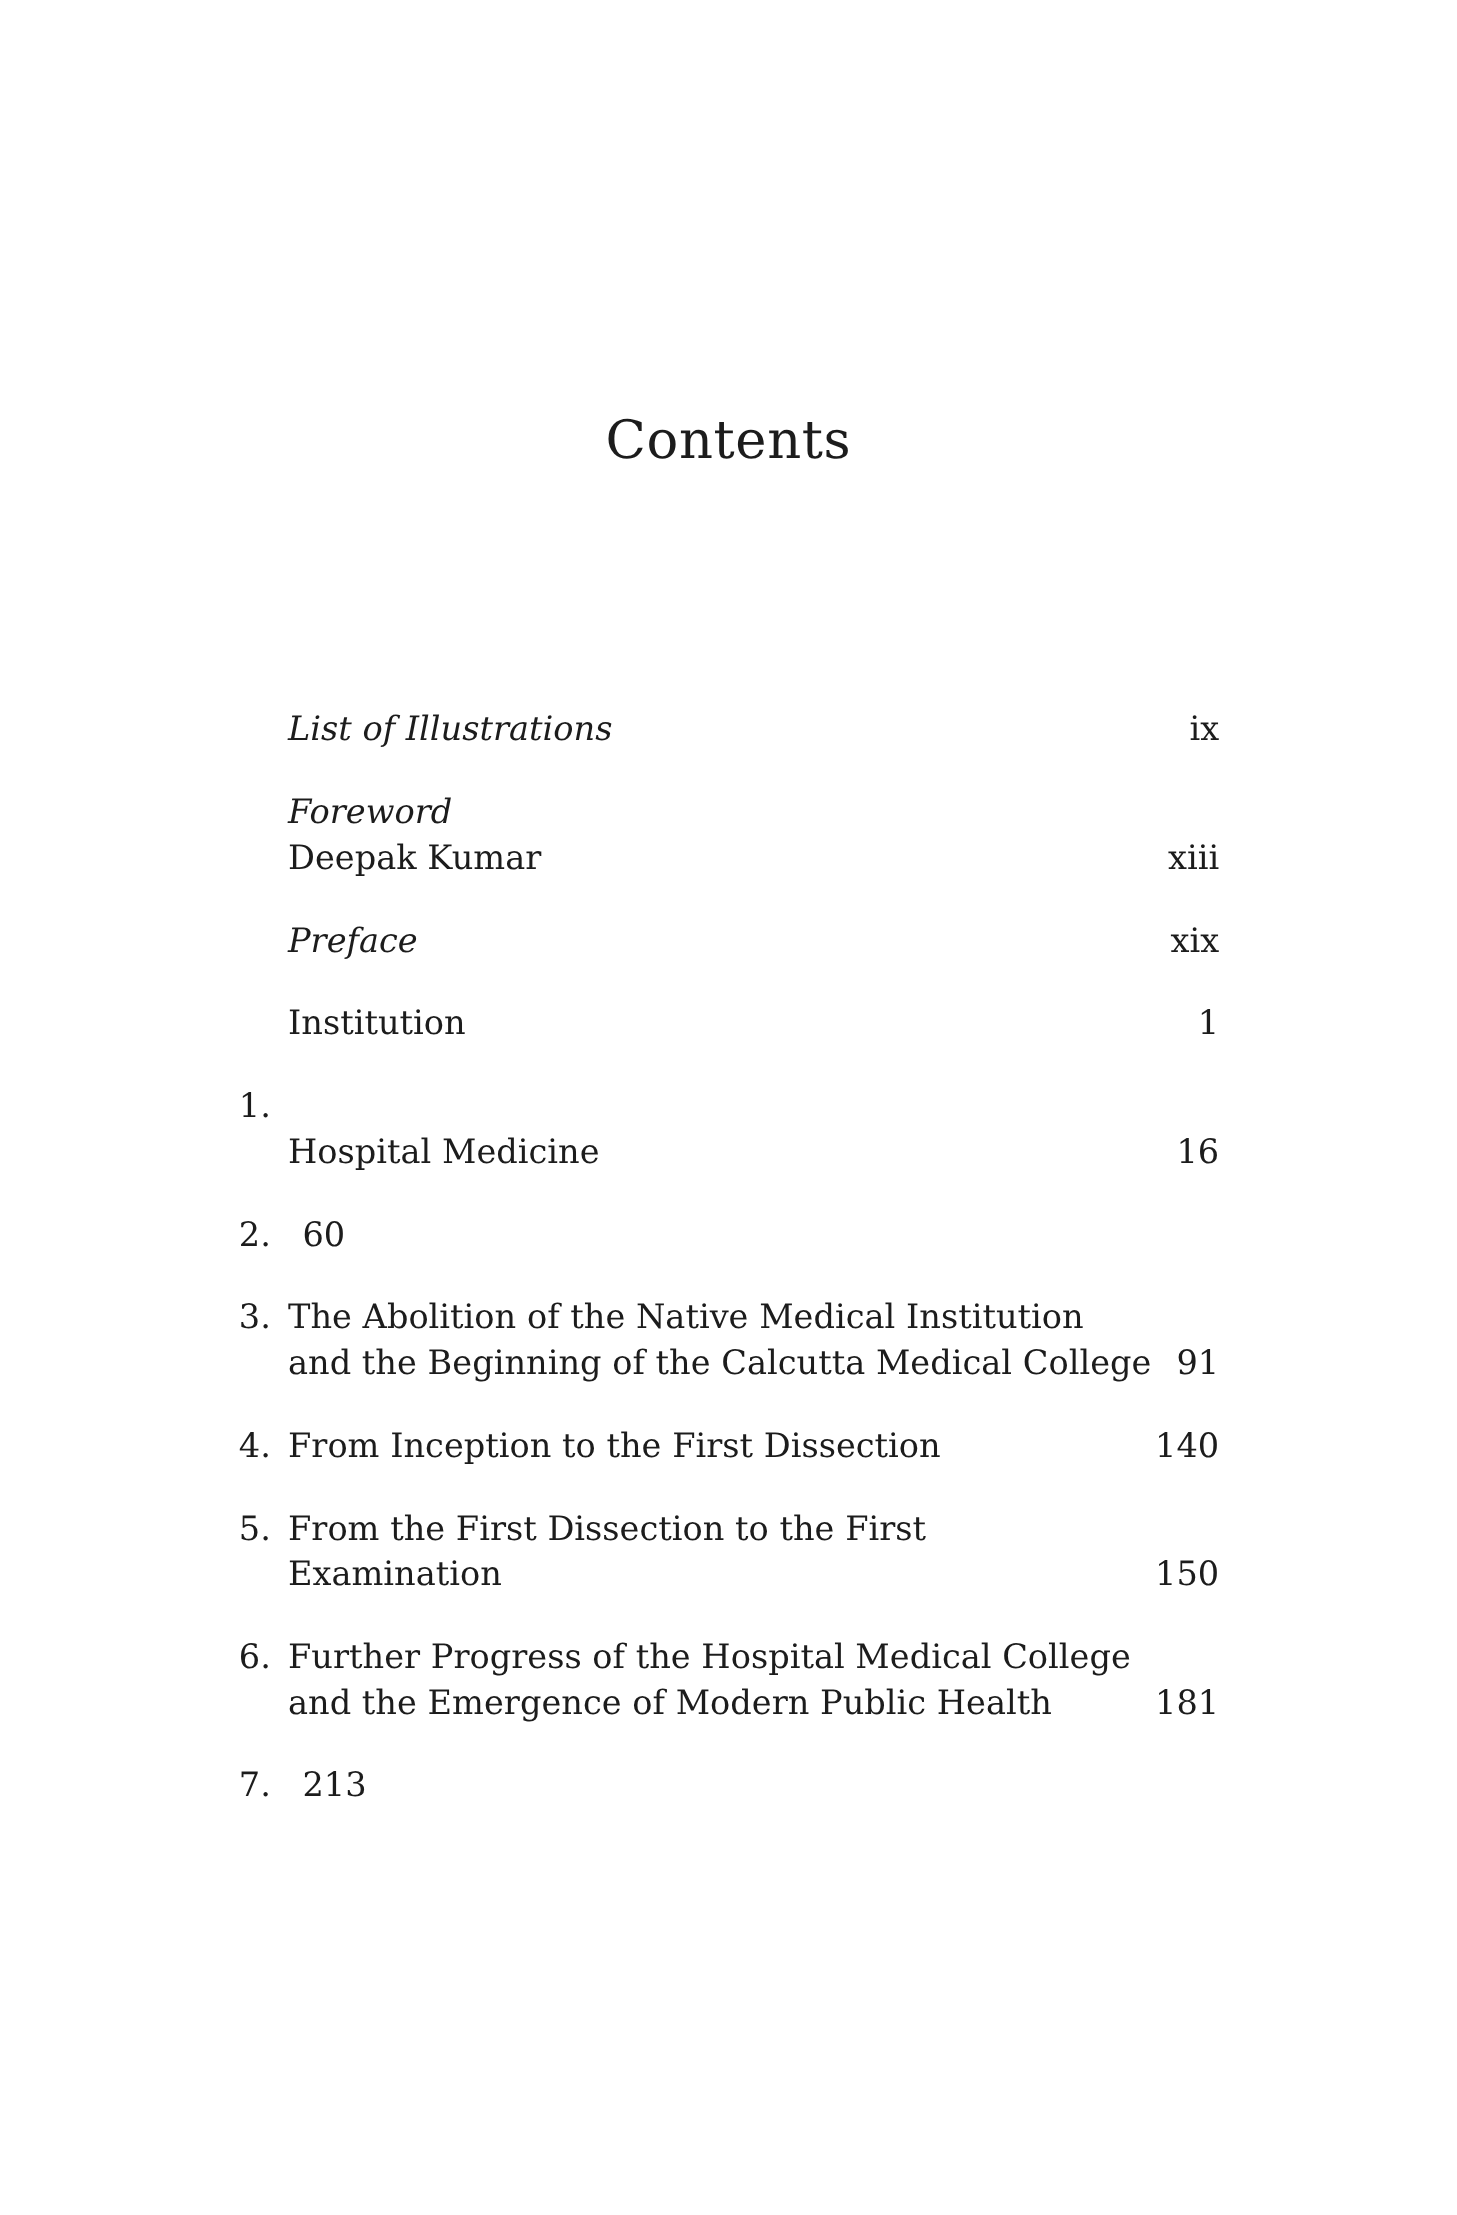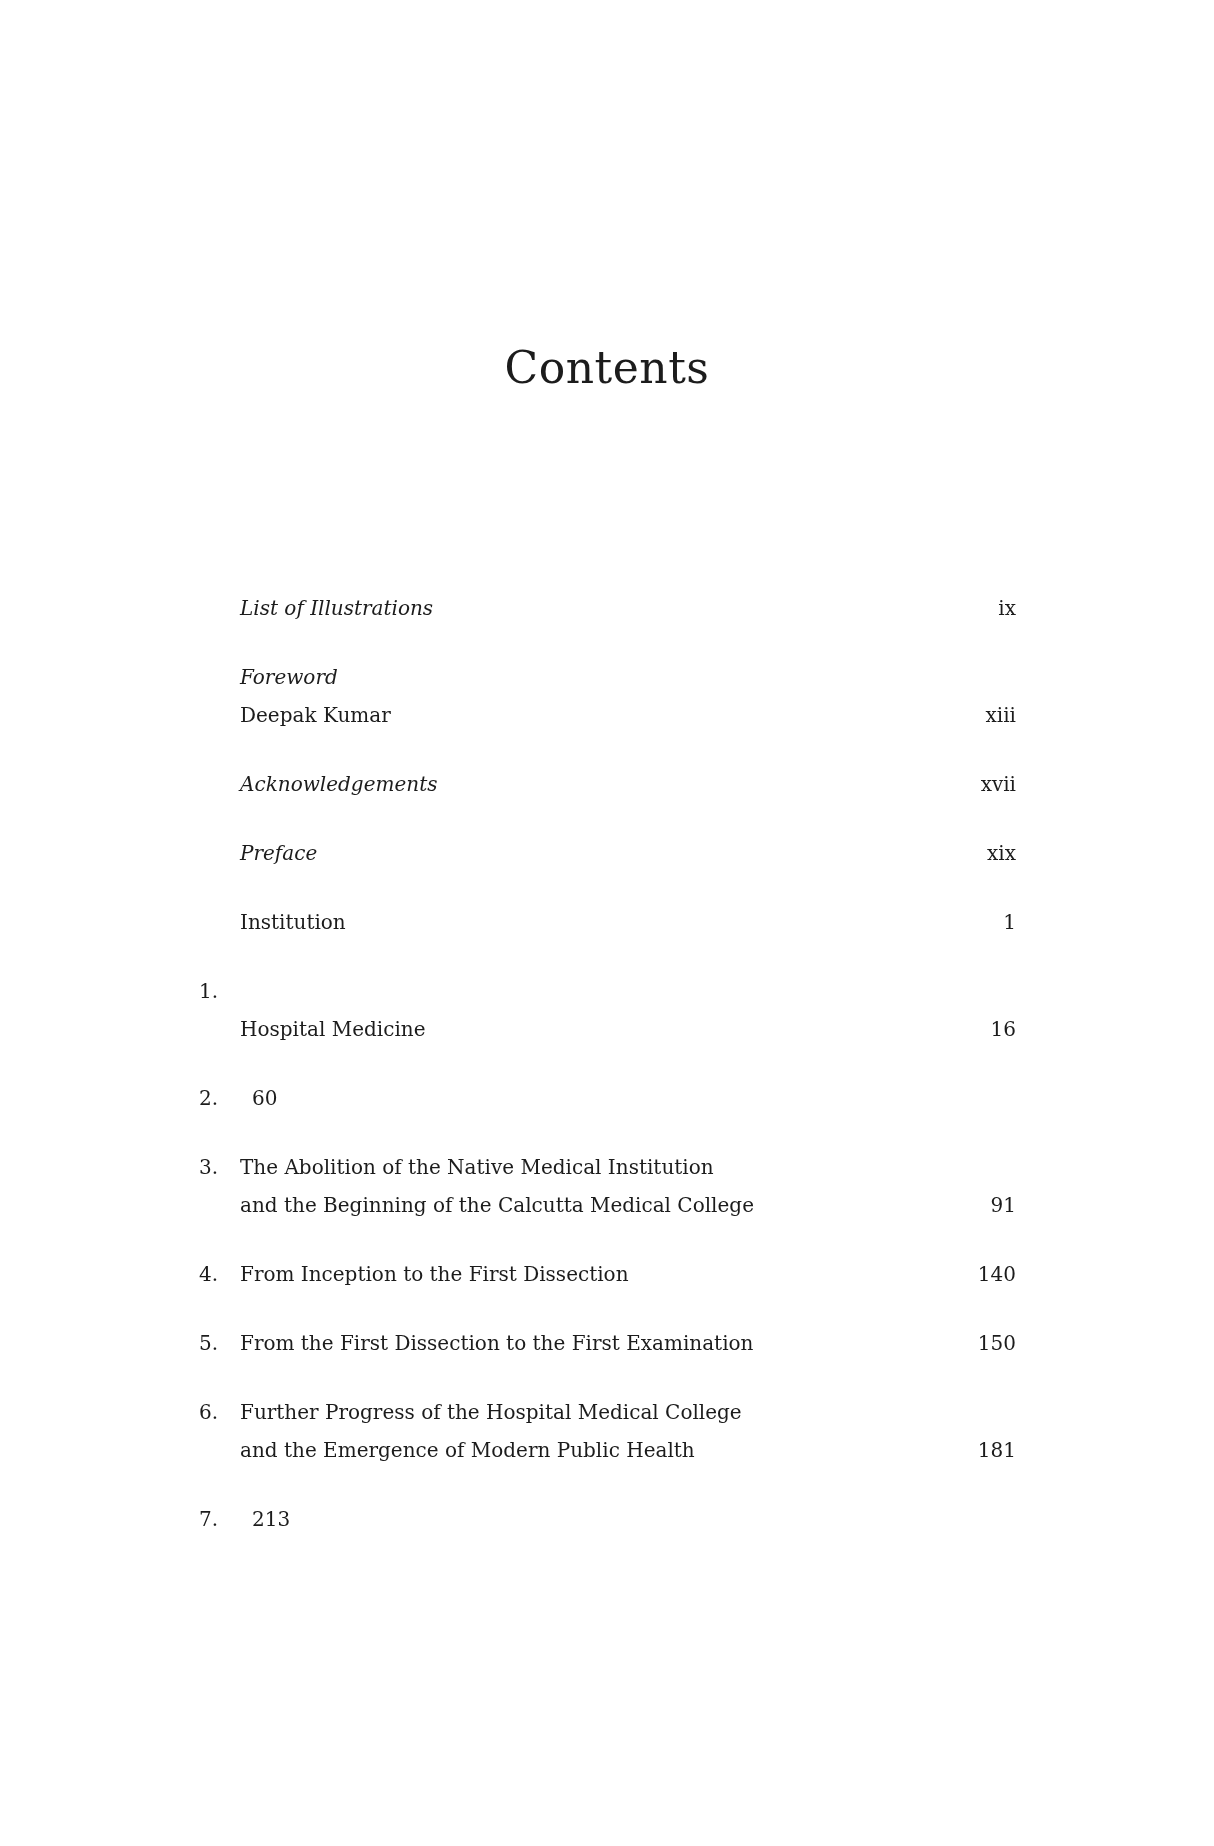--- a/index.html
+++ b/index.html
@@ -32,21 +32,21 @@
   .toc {
     position: absolute;
     top: 589px;
     left: 199px;
     width: 817px;
   }
   .entry {
     display: flex;
     align-items: flex-start;
     margin-bottom: 31px;
-    font-size: 20px;
+    font-size: 28px;
     line-height: 38px;
   }
   .entry:last-child { margin-bottom: 0; }
   .num {
     flex: 0 0 41px;
     white-space: nowrap;
   }
   .titlecell {
     flex: 1 1 auto;
   }
@@ -72,25 +72,20 @@
     <span class="titlecell"><span class="line italic">List of Illustrations</span></span>
     <span class="pagecell">ix</span>
   </div>
 
   <div class="entry">
     <span class="num"></span>
     <span class="titlecell"><span class="line italic">Foreword</span><br><span class="line">Deepak Kumar</span></span>
     <span class="pagecell">xiii</span>
   </div>
 
-  <div class="entry">
-    <span class="num"></span>
-    <span class="titlecell"><span class="line italic">Acknowledgements</span></span>
-    <span class="pagecell">xvii</span>
-  </div>
 
   <div class="entry">
     <span class="num"></span>
     <span class="titlecell"><span class="line italic">Preface</span></span>
     <span class="pagecell">xix</span>
   </div>
 
   <div class="entry">
     <span class="num"></span>
     <span class="titlecell"><span class="line">Institution</span></span>

